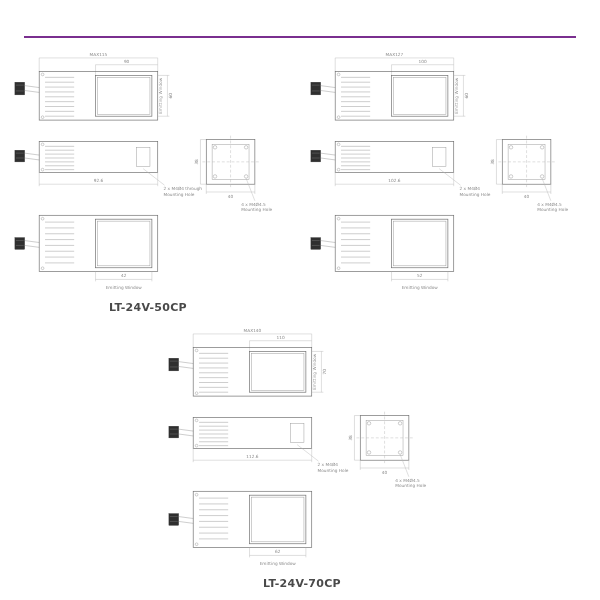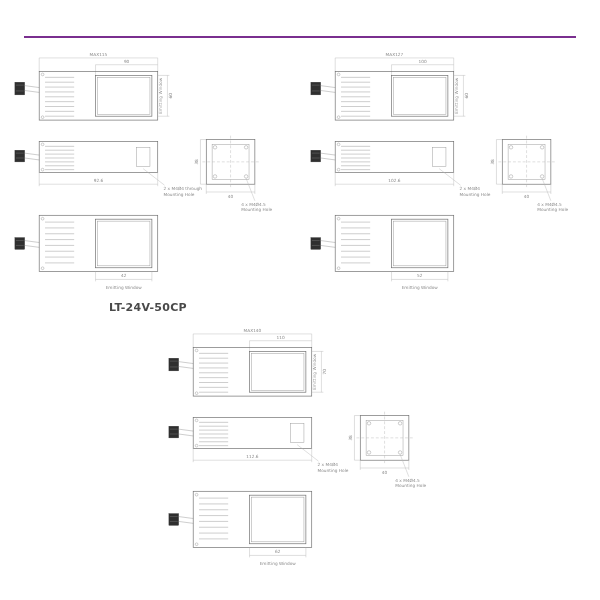--- a/index.html
+++ b/index.html
@@ -412,14 +412,15 @@
       <rect class="outline" x="86" y="172" width="58" height="50"></rect>
       <rect class="thin" x="88" y="174" width="54" height="46"></rect>
 
       <line class="dim" x1="86" y1="226" x2="86" y2="236"></line>
       <line class="dim" x1="144" y1="226" x2="144" y2="236"></line>
       <line class="dim" x1="86" y1="234" x2="144" y2="234"></line>
       <text x="115" y="232" text-anchor="middle">62</text>
       <text x="115" y="244" text-anchor="middle" font-size="4">Emitting Window</text>
     </g>
   </svg>
+  <div class="group-label">LT-24V-70CP</div>
 </div>
 </div>
 
 </body></html>

